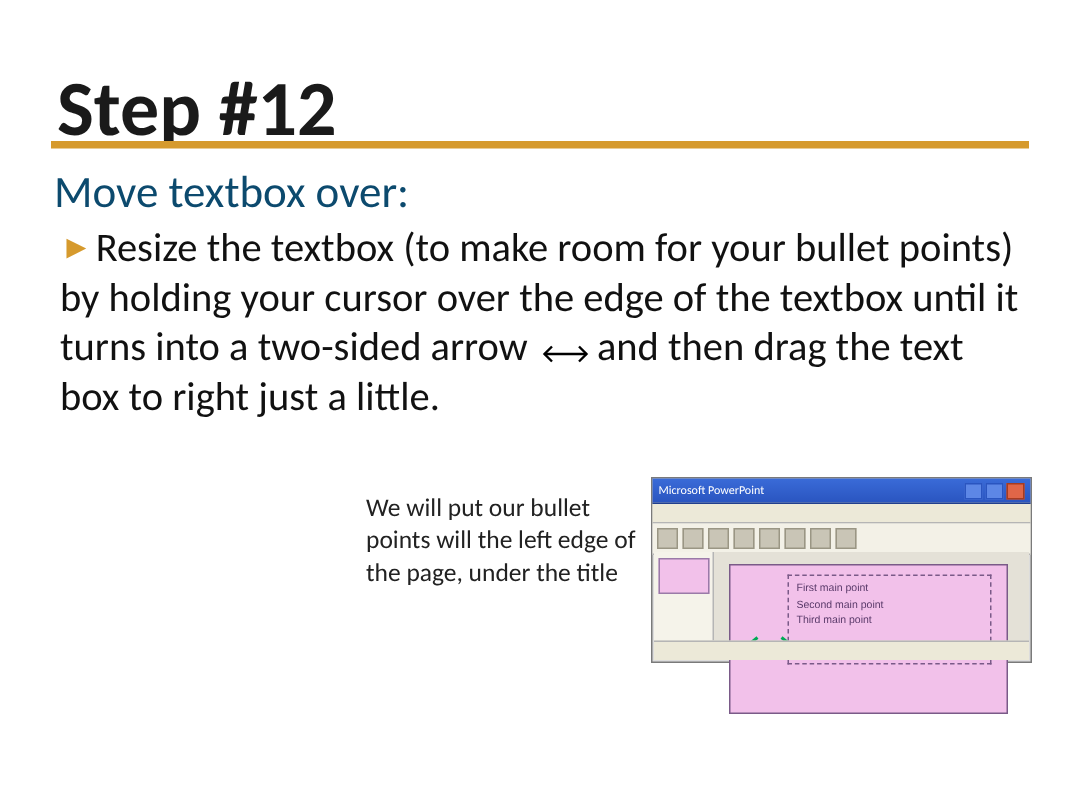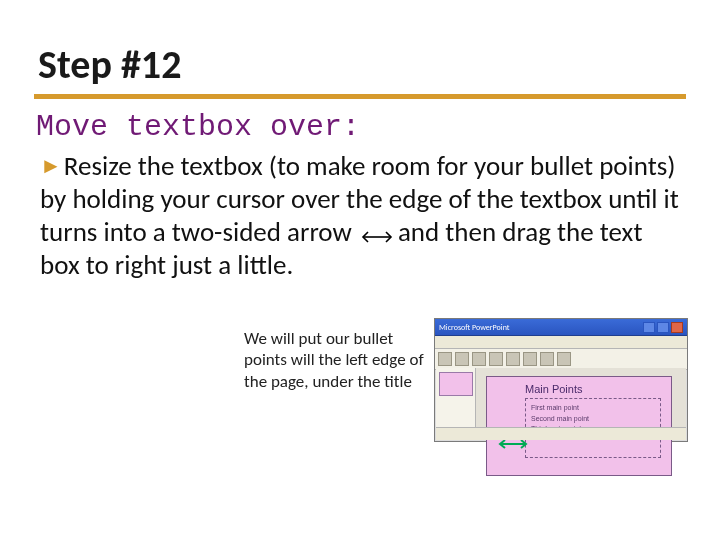--- a/index.html
+++ b/index.html
@@ -15,40 +15,39 @@
   .slide {
     position: relative;
     width: 720px;
     height: 540px;
     box-sizing: border-box;
   }
   .title {
     position: absolute;
     left: 38px;
     top: 40px;
-    font-size: 40px;
+    font-size: 52px;
     font-weight: 700;
     color: #1a1a1a;
   }
   .title-underline {
     position: absolute;
     left: 34px;
     top: 94px;
     width: 652px;
     height: 5px;
     background: #d69a2d;
   }
   .subtitle {
     position: absolute;
     left: 36px;
     top: 110px;
     font-size: 30px;
     font-weight: 400;
-    color: #701a75;
-    font-family: Liberation Mono, monospace;
+    color: #0c4a6e;
   }
   .body-text {
     position: absolute;
     left: 40px;
     top: 150px;
     width: 640px;
     font-size: 27px;
     font-weight: 400;
     line-height: 1.22;
     color: #111;
@@ -242,21 +241,20 @@
       <span class="tb-ico"></span>
       <span class="tb-ico"></span>
       <span class="tb-ico"></span>
     </div>
     <div class="thumb-body">
       <div class="thumb-panel-left">
         <div class="mini-slide"></div>
       </div>
       <div class="thumb-canvas-wrap">
         <div class="thumb-canvas">
-          <div class="canvas-title">Main Points</div>
           <div class="pt-box">
             <div class="pt-line">First main point</div>
             <div class="pt-line">Second main point</div>
             <div class="pt-line">Third main point</div>
             <span class="pt-arrow">
               <svg width="30" height="10" viewBox="0 0 30 10">
                 <line x1="2" y1="5" x2="28" y2="5" stroke="#0a5" stroke-width="2"></line>
                 <polyline points="7,1 2,5 7,9" fill="none" stroke="#0a5" stroke-width="2"></polyline>
                 <polyline points="23,1 28,5 23,9" fill="none" stroke="#0a5" stroke-width="2"></polyline>
               </svg>

